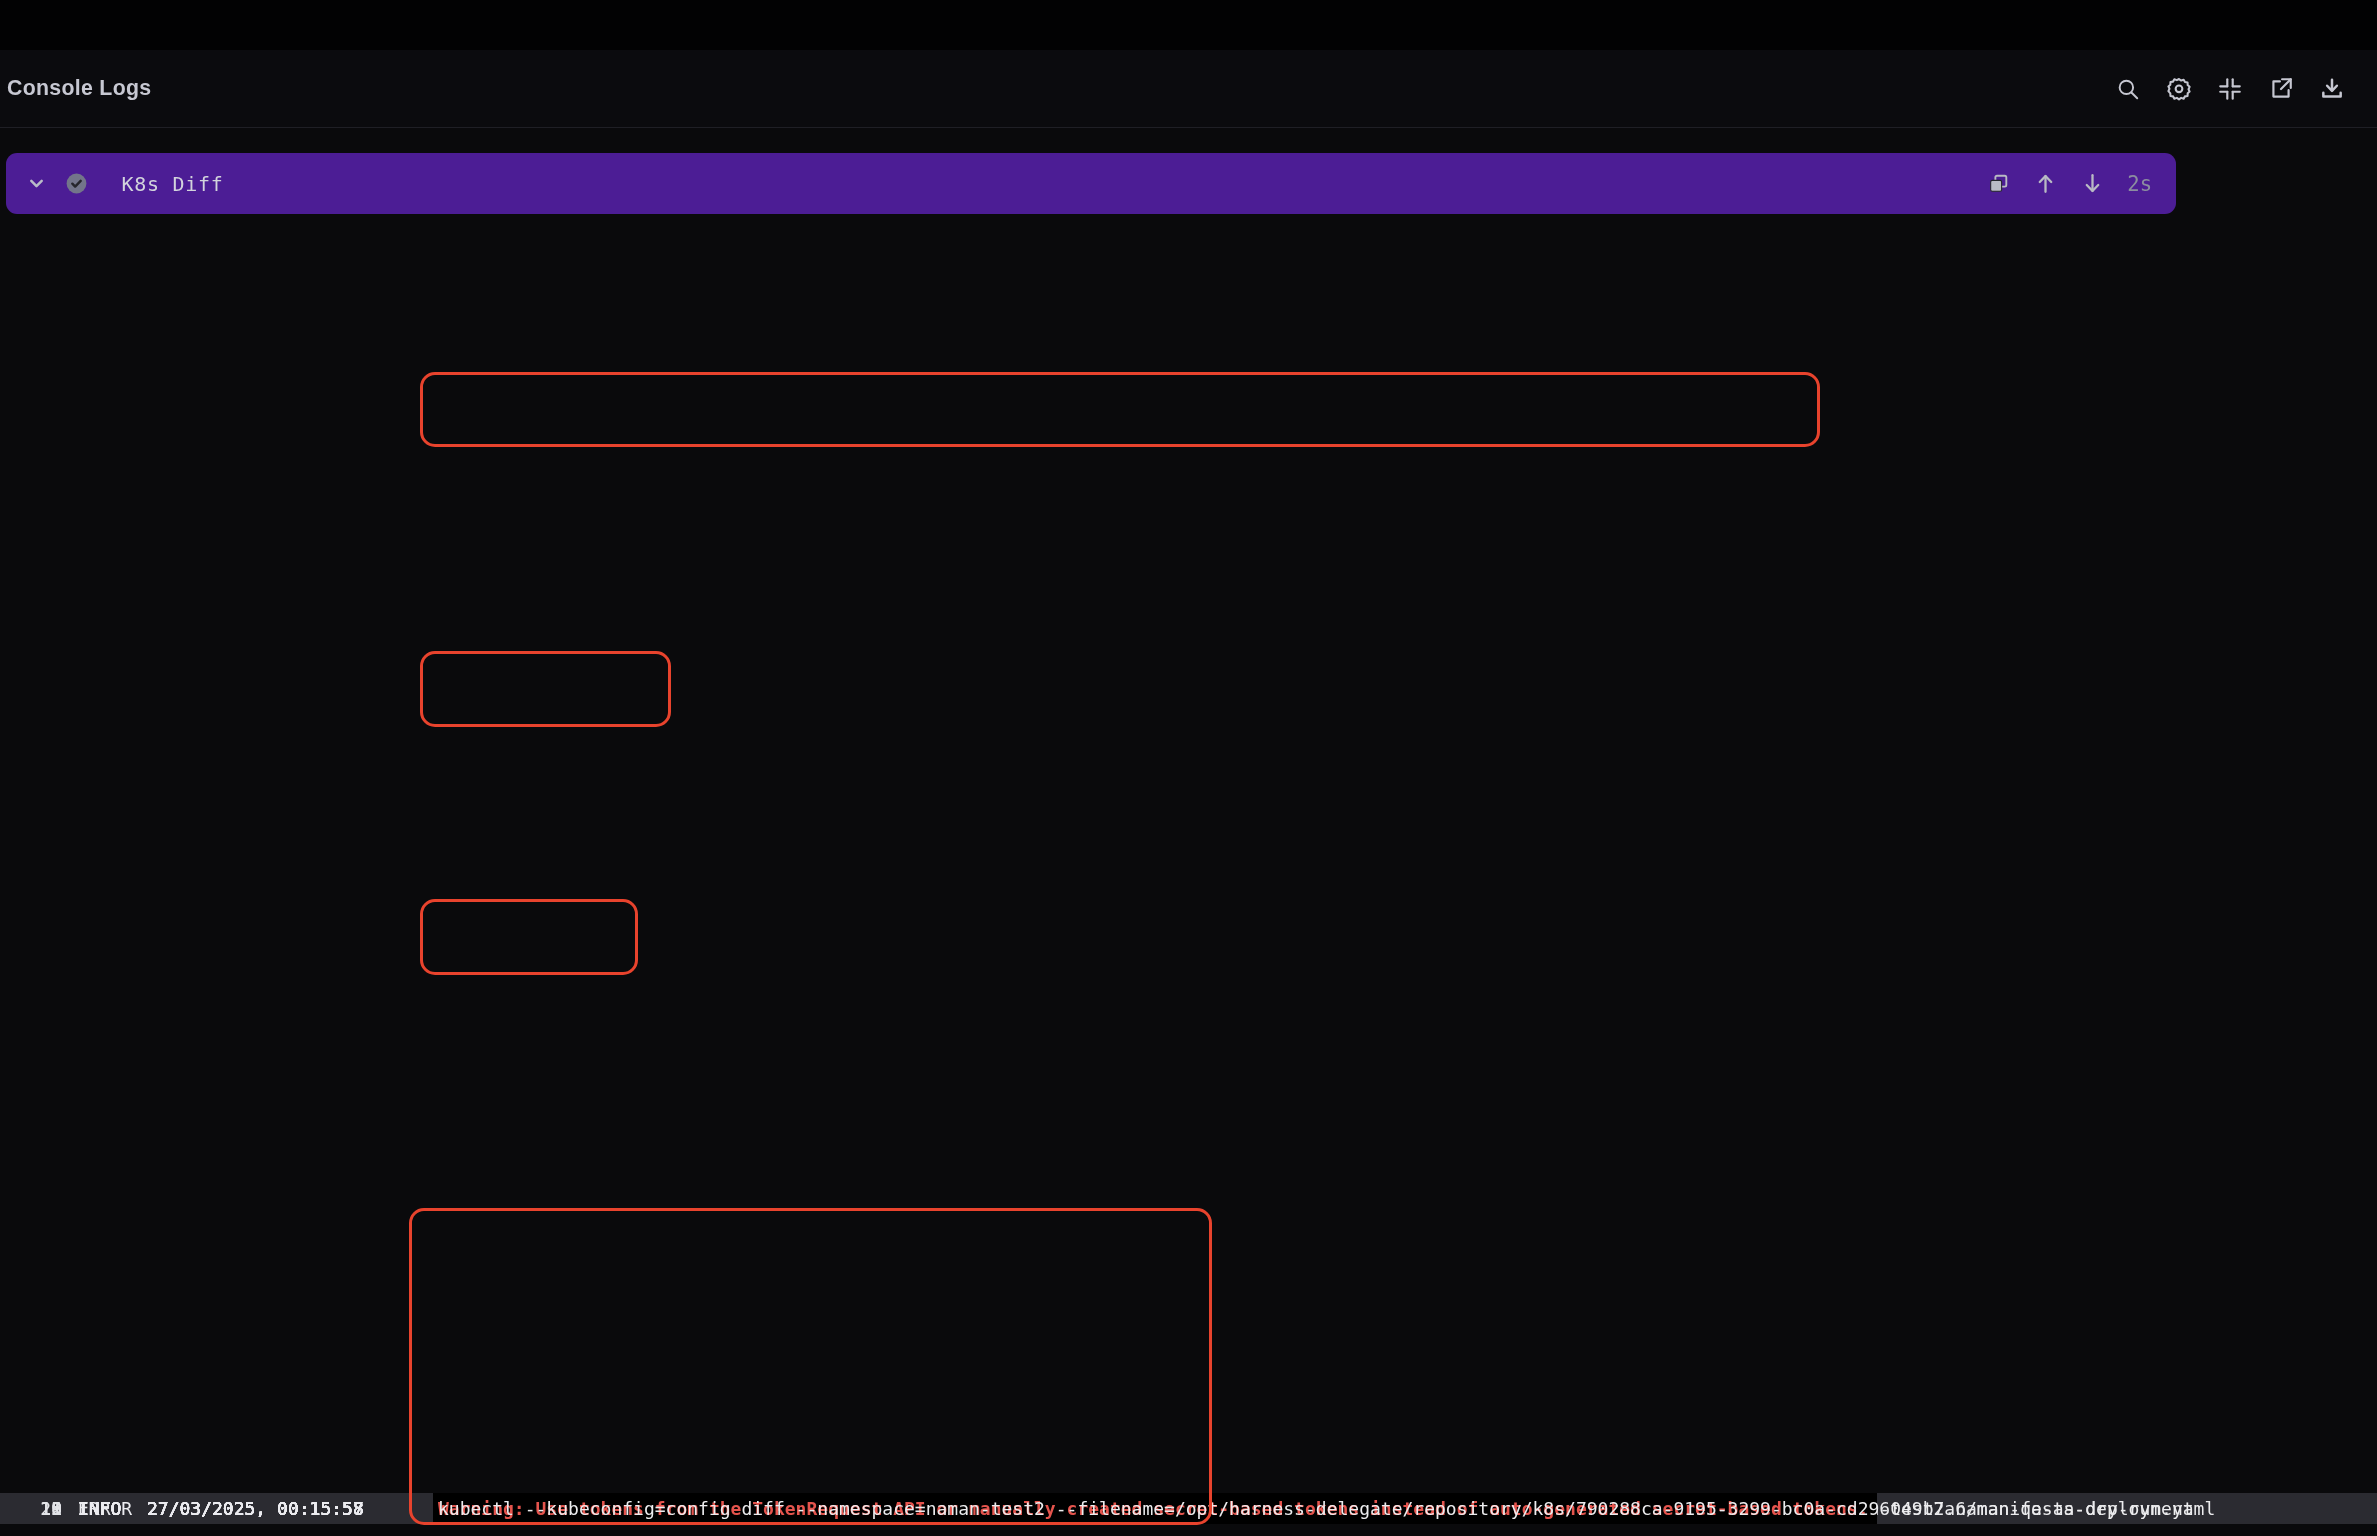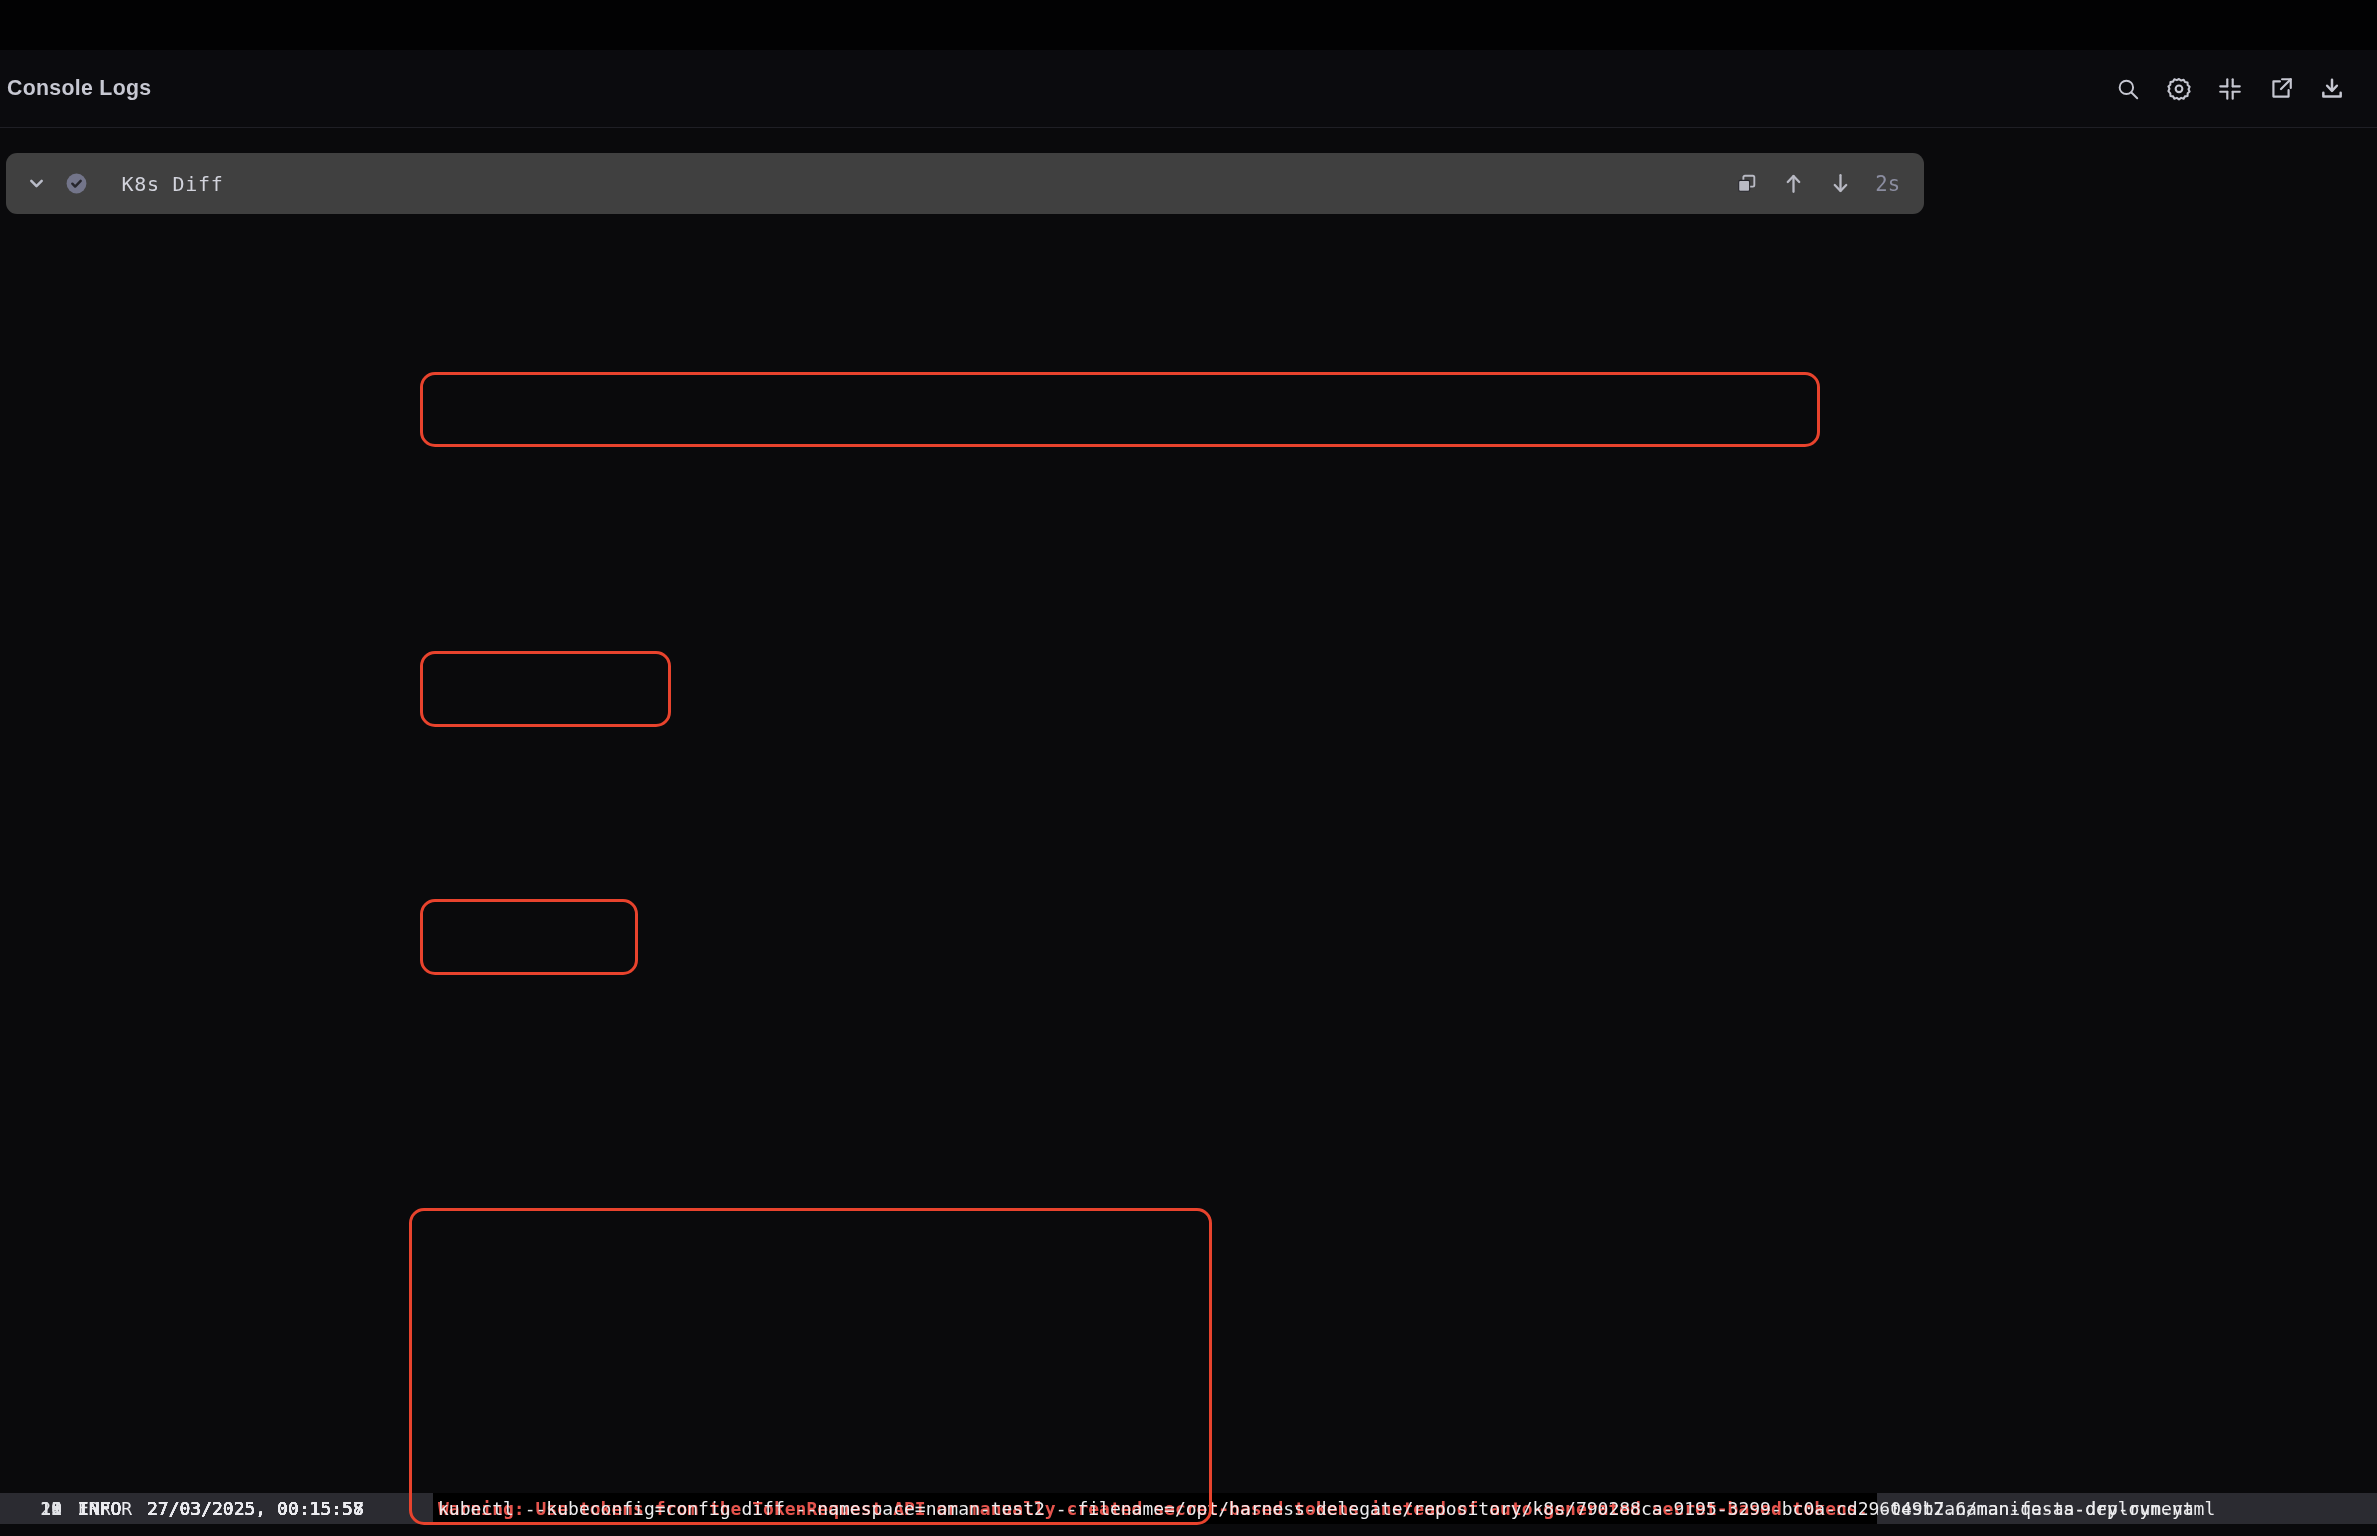--- a/index.html
+++ b/index.html
@@ -8,21 +8,21 @@
   
   .top-strip{position:absolute;left:0;top:0;width:2377px;height:50px;background:#020203;}
   .header{position:absolute;left:0;top:50px;width:2377px;height:77px;background:#0b0b0e;
           border-bottom:1.4px solid #1f1f25;display:flex;align-items:center;}
   .header-title{margin-left:7px;font-family:"Liberation Sans",sans-serif;font-weight:bold;
                 font-size:21.3px;color:#c7c8d2;letter-spacing:0.3px;}
   .header-icons{position:absolute;right:32px;top:0;height:77px;display:flex;align-items:center;gap:25px;}
   .hicon{width:26px;height:26px;display:block;cursor:pointer;}
   .hicon svg{width:26px;height:26px;display:block;}
   
-  .stage-bar{position:absolute;left:5.5px;top:153px;width:1918px;height:61px;background:#404040;
+  .stage-bar{position:absolute;left:5.5px;top:153px;width:2170px;height:61px;background:#4c1d95;
              border-radius:11px;display:flex;align-items:center;}
   .stage-left{display:flex;align-items:center;margin-left:18px;gap:15px;}
   .stage-label{margin-left:18px;font-size:20px;color:#d2d3dc;letter-spacing:0.7px;}
   .stage-right{position:absolute;right:23.4px;top:0;height:61px;display:flex;align-items:center;gap:22px;}
   .sicon svg{width:25px;height:25px;display:block;}
   .duration{font-size:20.6px;color:#8b8da0;}
   
   .logwrap{position:absolute;left:0;top:222px;width:2377px;height:1302px;}
   .log-row{position:relative;width:2377px;height:31px;line-height:31px;font-size:18px;
            color:#ececee;white-space:pre;}

